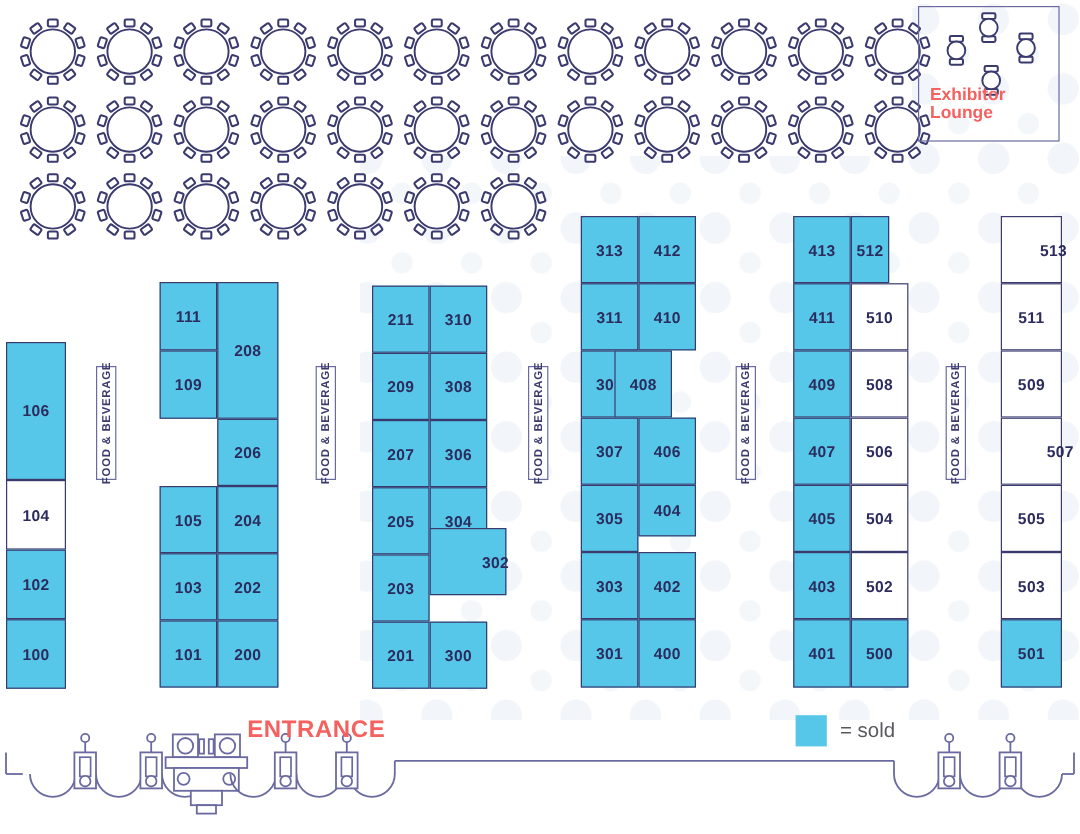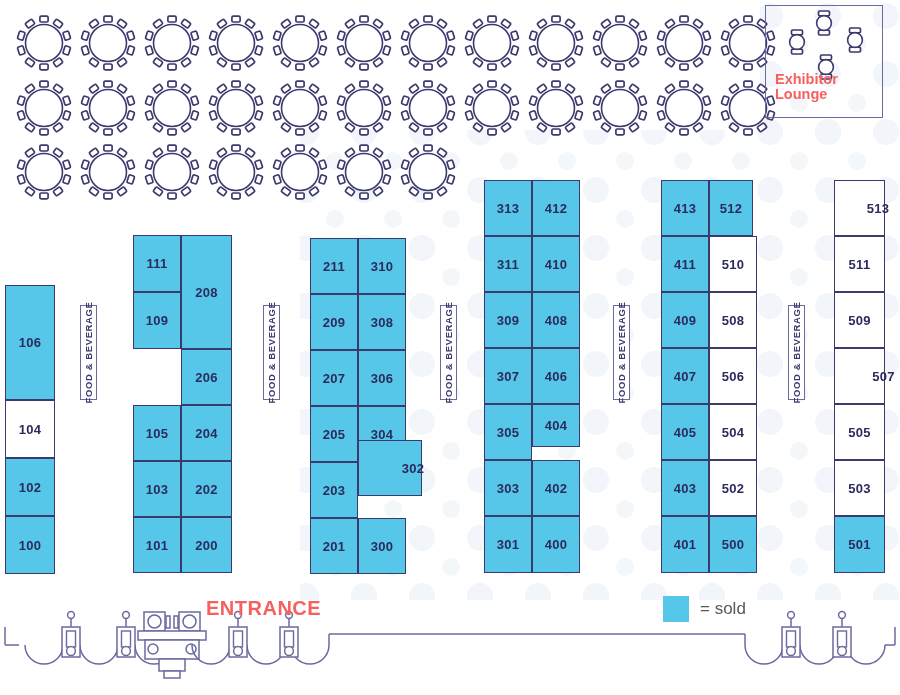--- a/index.html
+++ b/index.html
@@ -631,21 +631,21 @@
       </div>
       <div class="booth sold" style="left: 484px; top: 236px; width: 48px; height: 56px;">
         <span>311</span>
       </div>
       <div class="booth sold" style="left: 532px; top: 236px; width: 48px; height: 56px;">
         <span>410</span>
       </div>
       <div class="booth sold" style="left: 484px; top: 292px; width: 48px; height: 56px;">
         <span>309</span>
       </div>
-      <div class="booth sold" style="left: 532px; top: 292px; width: 48px; height: 56px;">
+      <div class="booth sold" style="left: 512px; top: 292px; width: 48px; height: 56px;">
         <span>408</span>
       </div>
       <div class="booth sold" style="left: 484px; top: 348px; width: 48px; height: 56px;">
         <span>307</span>
       </div>
       <div class="booth sold" style="left: 532px; top: 348px; width: 48px; height: 56px;">
         <span>406</span>
       </div>
       <div class="booth sold" style="left: 484px; top: 404px; width: 48px; height: 56px;">
         <span>305</span>
@@ -661,21 +661,21 @@
       </div>
       <div class="booth sold" style="left: 484px; top: 516px; width: 48px; height: 57px;">
         <span>301</span>
       </div>
       <div class="booth sold" style="left: 532px; top: 516px; width: 48px; height: 57px;">
         <span>400</span>
       </div>
       <div class="booth sold" style="left: 661px; top: 180px; width: 48px; height: 56px;">
         <span>413</span>
       </div>
-      <div class="booth sold" style="left: 709px; top: 180px; width: 44px; height: 56px;">
+      <div class="booth sold" style="left: 709px; top: 180px; width: 32px; height: 56px;">
         <span>512</span>
       </div>
       <div class="booth sold" style="left: 661px; top: 236px; width: 48px; height: 56px;">
         <span>411</span>
       </div>
       <div class="booth" style="left: 709px; top: 236px; width: 48px; height: 56px;">
         <span>510</span>
       </div>
       <div class="booth sold" style="left: 661px; top: 292px; width: 48px; height: 56px;">
         <span>409</span>

